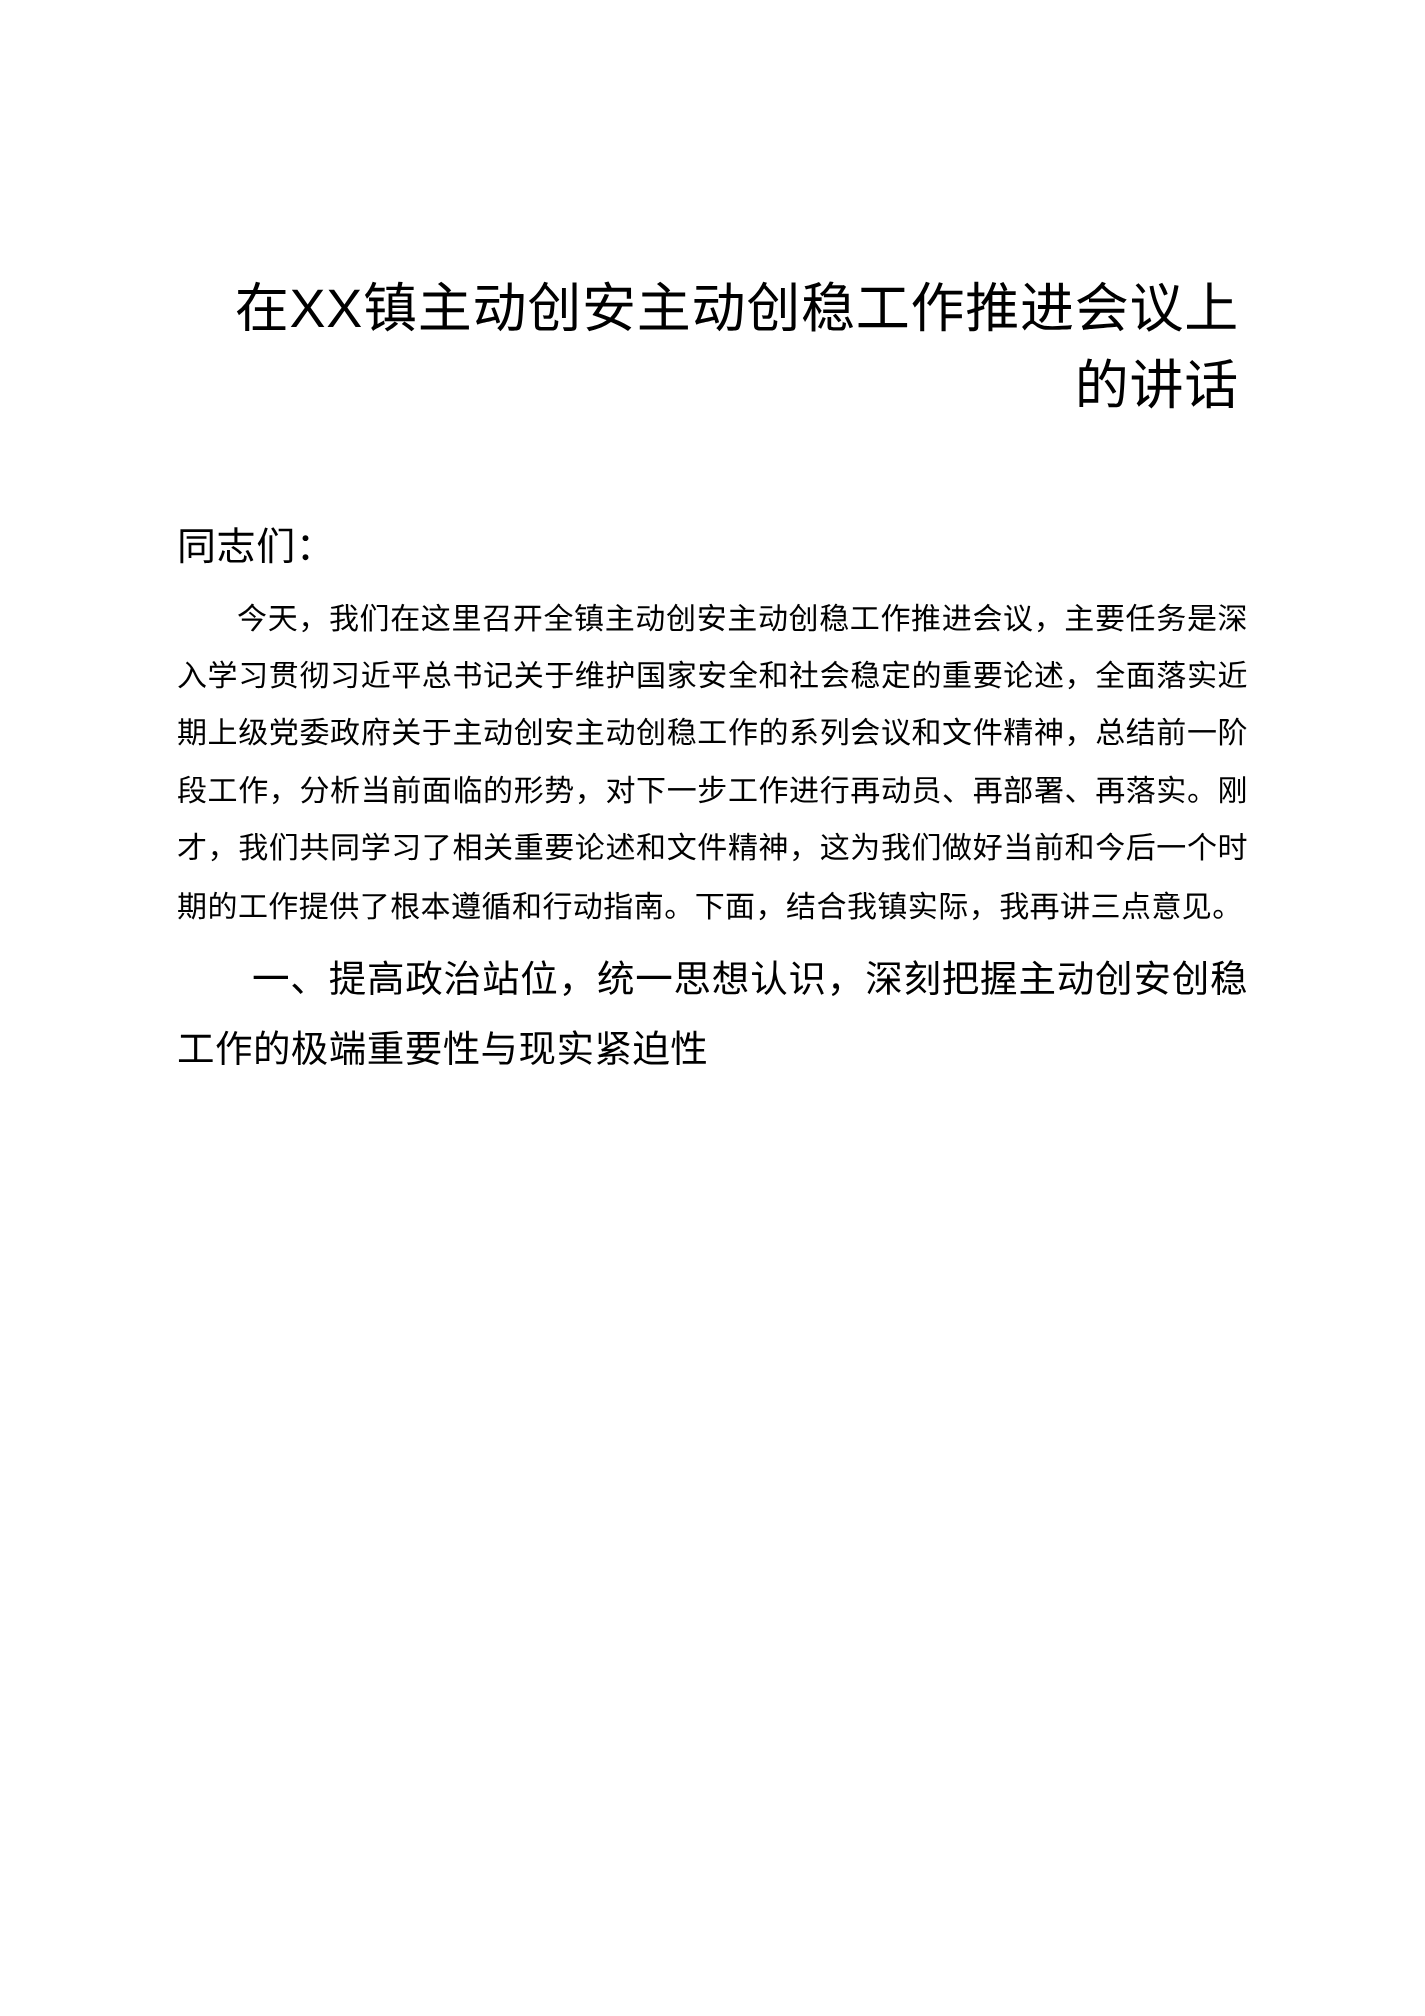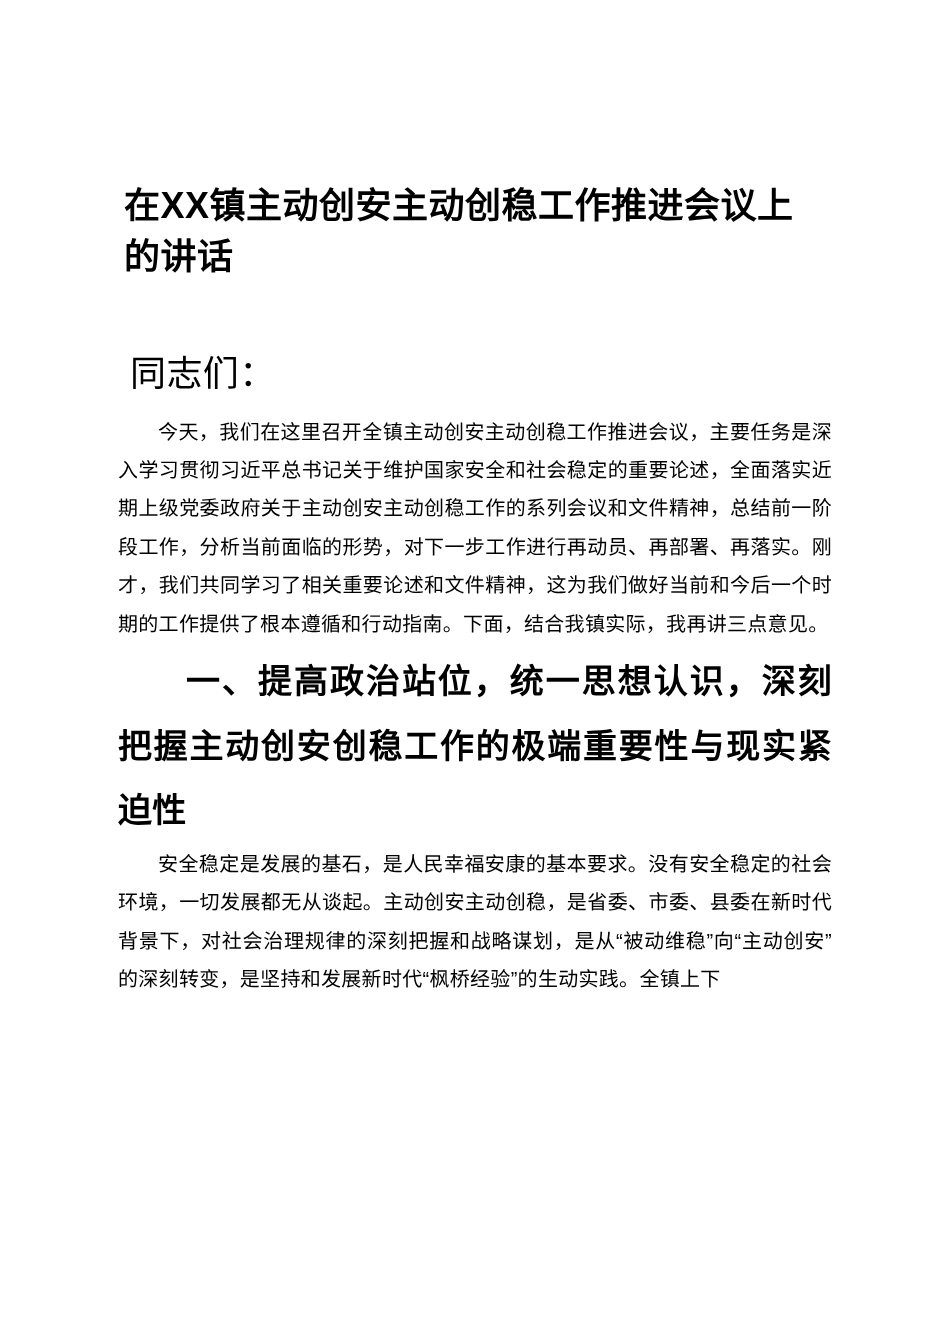--- a/index.html
+++ b/index.html
@@ -13,59 +13,58 @@
     background: #ffffff;
     box-sizing: border-box;
     padding: 180px 118px 60px 118px;
     font-family: "Liberation Sans", "DejaVu Sans", sans-serif;
     color: #000000;
     overflow: hidden;
     position: relative;
   }
   .doc-title {
     font-size: 36px;
-    font-weight: bold;
+    font-weight: normal;
     line-height: 1.42;
-    text-align: left;
+    text-align: right;
     letter-spacing: 0.5px;
     margin: 0 0 58px 0;
     padding: 0 6px;
   }
   .salutation {
-    font-size: 36px;
+    font-size: 26px;
     line-height: 1.9;
-    margin: 0 0 4px 12px;
+    margin: 0 0 4px 0;
     letter-spacing: 0.4px;
   }
   .body-para {
     font-size: 20px;
     line-height: 1.92;
     text-indent: 2em;
     margin: 0 0 2px 0;
     text-align: justify;
     letter-spacing: 0.3px;
   }
   .section-heading {
-    font-size: 34px;
-    font-weight: bold;
+    font-size: 25px;
+    font-weight: normal;
     line-height: 1.9;
     text-indent: 2em;
     margin: 6px 0 2px 0;
     text-align: justify;
     letter-spacing: 0.3px;
   }
 </style>
 </head>
 <body>
 
 <div class="page">
 
   <h1 class="doc-title">在XX镇主动创安主动创稳工作推进会议上的讲话</h1>
 
   <p class="salutation">同志们：</p>
 
   <p class="body-para">今天，我们在这里召开全镇主动创安主动创稳工作推进会议，主要任务是深入学习贯彻习近平总书记关于维护国家安全和社会稳定的重要论述，全面落实近期上级党委政府关于主动创安主动创稳工作的系列会议和文件精神，总结前一阶段工作，分析当前面临的形势，对下一步工作进行再动员、再部署、再落实。刚才，我们共同学习了相关重要论述和文件精神，这为我们做好当前和今后一个时期的工作提供了根本遵循和行动指南。下面，结合我镇实际，我再讲三点意见。</p>
 
   <p class="section-heading">一、提高政治站位，统一思想认识，深刻把握主动创安创稳工作的极端重要性与现实紧迫性</p>
 
-  <p class="body-para">安全稳定是发展的基石，是人民幸福安康的基本要求。没有安全稳定的社会环境，一切发展都无从谈起。主动创安主动创稳，是省委、市委、县委在新时代背景下，对社会治理规律的深刻把握和战略谋划，是从“被动维稳”向“主动创安”的深刻转变，是坚持和发展新时代“枫桥经验”的生动实践。全镇上下</p>
 
 </div>
 
 </body></html>

